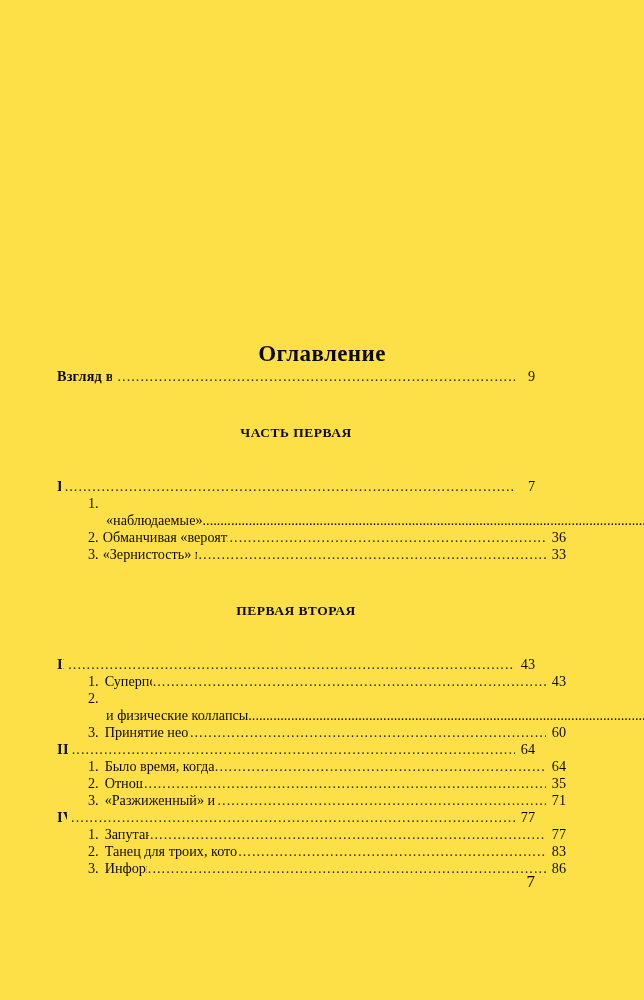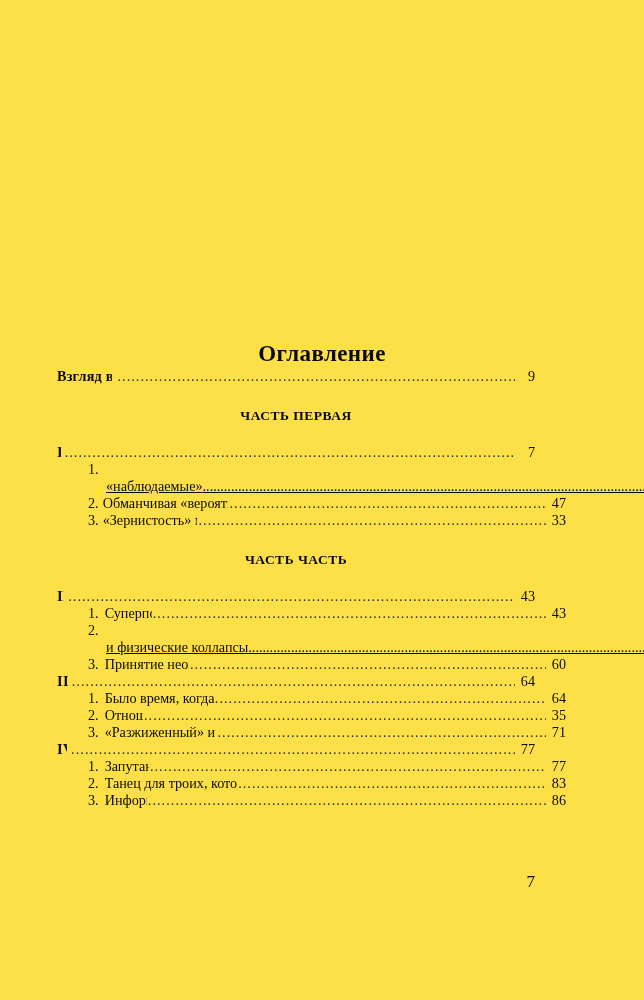--- a/index.html
+++ b/index.html
@@ -40,21 +40,21 @@
     width: 478px;
   }
 
   
   .part-heading {
     text-align: center;
     font-size: 13.5px;
     font-weight: bold;
     letter-spacing: 0.5px;
     line-height: 17px;
-    margin: 0;
+    margin: 17px;
     padding: 0;
   }
 
   
   .toc-line {
     display: flex;
     align-items: baseline;
     width: 100%;
     line-height: 17px;
     font-size: 14.2px;
@@ -121,21 +121,20 @@
     padding-left: 31px;
   }
   .sub-wrap .cont-line {
     display: flex;
     align-items: baseline;
     width: 100%;
     line-height: 17px;
     font-size: 14.2px;
     white-space: nowrap;
     padding-left: 18px;
-    text-decoration: underline;
   }
   .sub-wrap .first-line {
     display: flex;
     align-items: baseline;
     line-height: 17px;
     font-size: 14.2px;
     white-space: nowrap;
   }
   .sub-wrap .first-line .num {
     flex: 0 0 auto;
@@ -182,30 +181,30 @@
         </div>
         <div class="cont-line">
           <span class="lbl">«наблюдаемые»</span>
           <span class="leader">................................................................................................................................................................</span>
         </div>
       </div>
       <div class="toc-line sub-entry">
         <span class="num" style="margin-right: 4px;">2.</span>
         <span class="lbl">Обманчивая «вероятность» Эрвина Шредингера</span>
         <span class="leader">................................................................................................................................................................</span>
-        <span class="pg">47</span>
+        <span class="pg">36</span>
       </div>
       <div class="toc-line sub-entry">
         <span class="num" style="margin-right: 4px;">3.</span>
         <span class="lbl">«Зернистость» мира — «кванты»</span>
         <span class="leader">................................................................................................................................................................</span>
         <span class="pg">33</span>
       </div>
       <div class="gap-part-before"></div>
-      <div class="part-heading">ЧАСТЬ ЧАСТЬ</div>
+      <div class="part-heading">ПЕРВАЯ ВТОРАЯ</div>
       <div class="gap-part-after"></div>
       <div class="toc-line roman-row">
         <span class="lbl">II</span>
         <span class="leader">................................................................................................................................................................</span>
         <span class="pg">43</span>
       </div>
       <div class="toc-line sub-entry">
         <span class="num" style="margin-right: 6px;">1.</span>
         <span class="lbl">Суперпозиции</span>
         <span class="leader">................................................................................................................................................................</span>

